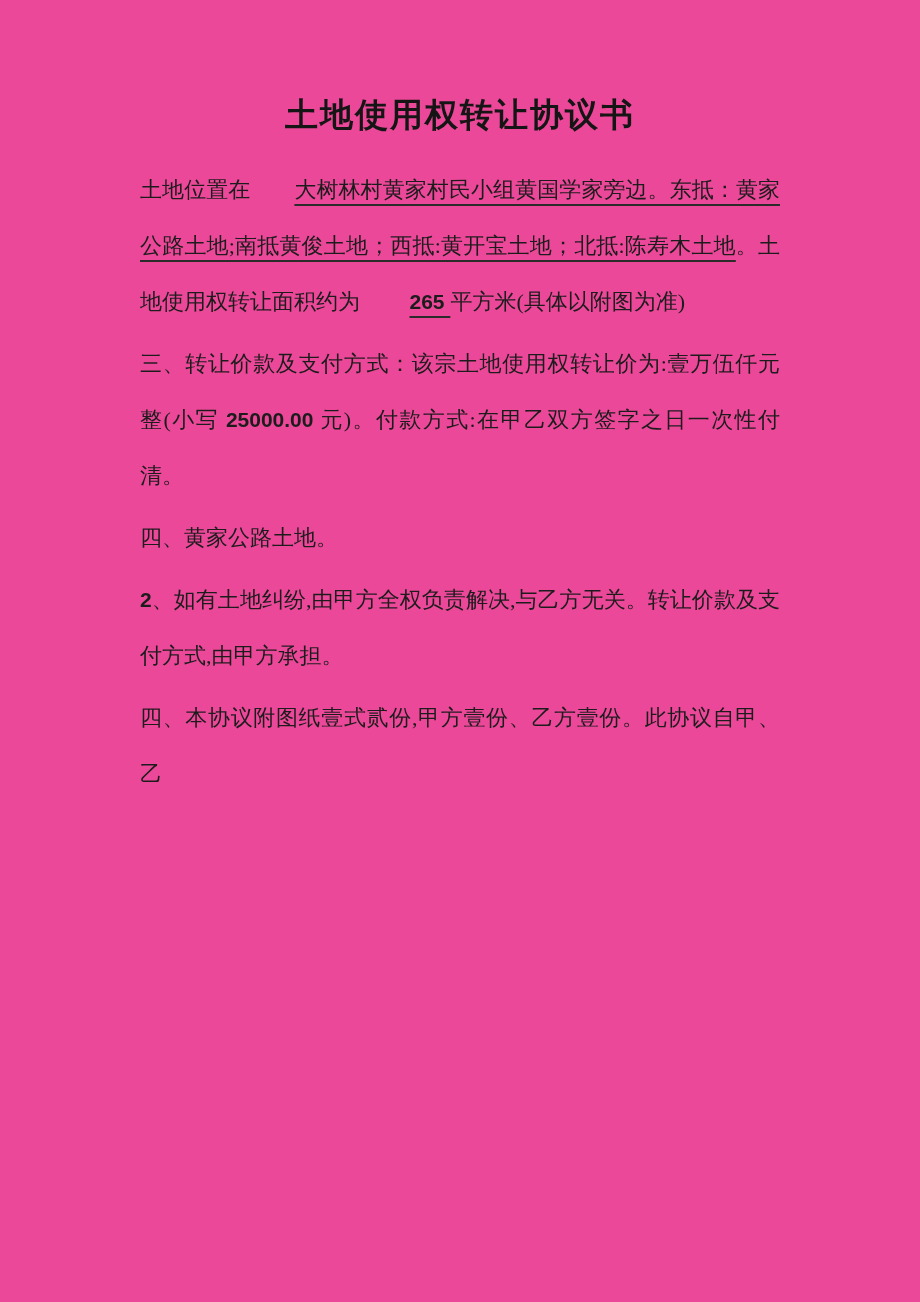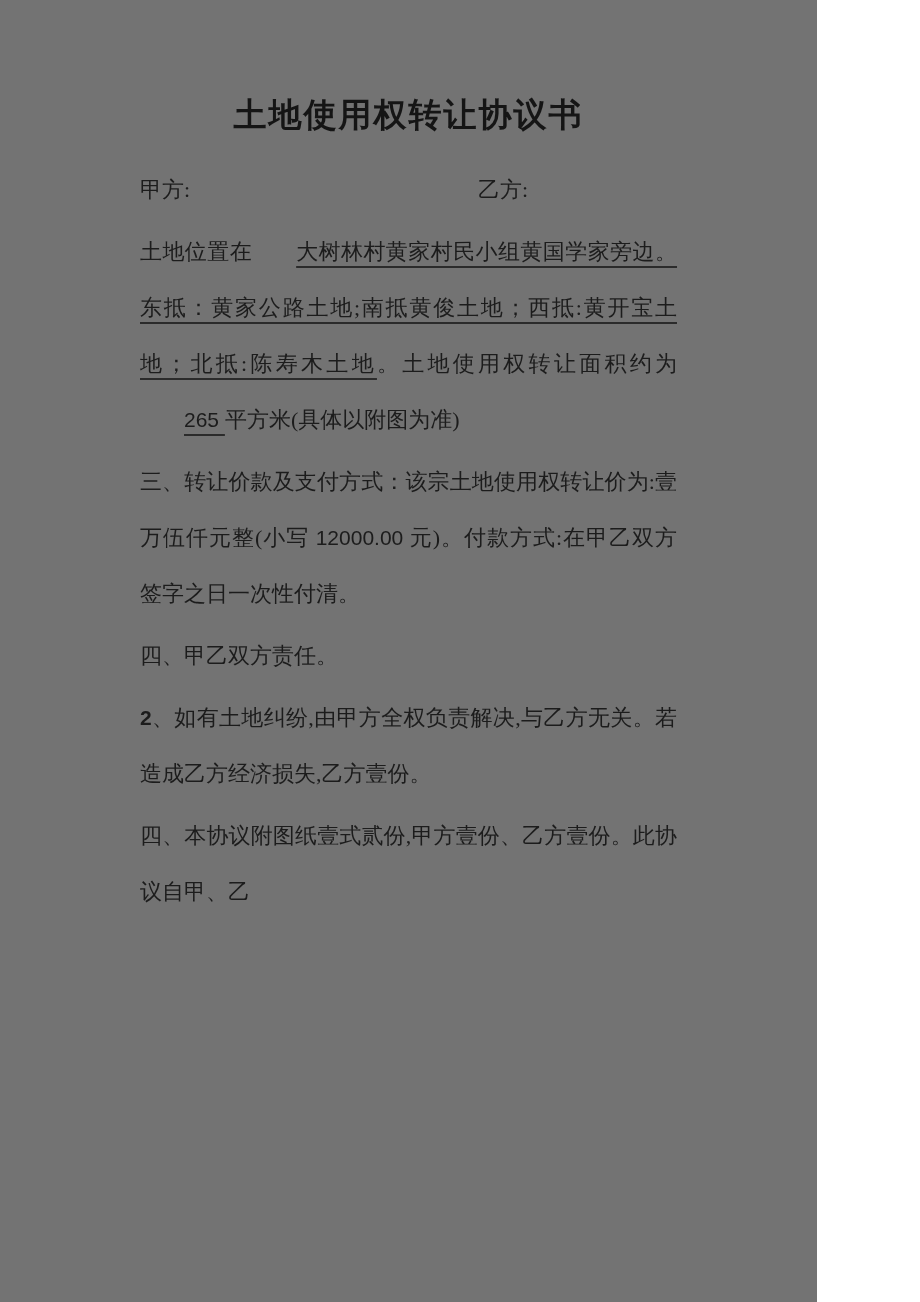--- a/index.html
+++ b/index.html
@@ -9,24 +9,24 @@
   }
   body {
     width: 920px;
     height: 1302px;
     overflow: hidden;
     font-family: "Liberation Serif", "DejaVu Serif", serif;
     color: #1c1c1c;
   }
   .page {
     box-sizing: border-box;
-    width: 817px;
+    width: 920px;
     height: 1302px;
     padding: 90px 140px 0 140px;
-    background: #737373;
+    background: #ec4899;
   }
   .doc-title {
     font-size: 33px;
     font-weight: 600;
     text-align: center;
     letter-spacing: 2px;
     margin: 0 0 22px 0;
     line-height: 50px;
     color: #151515;
   }
@@ -49,33 +49,30 @@
     text-underline-offset: 7px;
     text-decoration-color: #2b2b2b;
     margin-left: 44px;
   }
   .seg.num {
     font-family: "Liberation Sans", "DejaVu Sans", sans-serif;
     font-weight: 600;
     font-size: 21px;
   }
   .seg.b {
-    font-weight: 400;
+    font-weight: 700;
   }
 </style>
 </head>
 <body>
 
 <div class="page">
   <h1 class="doc-title">土地使用权转让协议书</h1>
 
-  <p class="para parties">
-    <span class="party-a">甲方:</span><span>乙方:</span>
-  </p>
 
   <div id="paragraphs">
       <p class="para"><span class="seg">土地位置在</span><span class="seg u">大树林村黄家村民小组黄国学家旁边。东抵：黄家公路土地;南抵黄俊土地；西抵:黄开宝土地；北抵:陈寿木土地</span><span class="seg">。土地使用权转让面积约为 </span><span class="seg u b num">265 </span><span class="seg">平方米(具体以附图为准)</span></p>
-      <p class="para"><span class="seg">三、转让价款及支付方式：该宗土地使用权转让价为:壹万伍仟元整(小写 </span><span class="seg b num">12000.00</span><span class="seg"> 元)。付款方式:在甲乙双方签字之日一次性付清。</span></p>
-      <p class="para"><span class="seg">四、甲乙双方责任。</span></p>
-      <p class="para"><span class="seg num">2</span><span class="seg">、如有土地纠纷,由甲方全权负责解决,与乙方无关。若造成乙方经济损失,乙方壹份。</span></p>
+      <p class="para"><span class="seg">三、转让价款及支付方式：该宗土地使用权转让价为:壹万伍仟元整(小写 </span><span class="seg b num">25000.00</span><span class="seg"> 元)。付款方式:在甲乙双方签字之日一次性付清。</span></p>
+      <p class="para"><span class="seg">四、黄家公路土地。</span></p>
+      <p class="para"><span class="seg num">2</span><span class="seg">、如有土地纠纷,由甲方全权负责解决,与乙方无关。转让价款及支付方式,由甲方承担。</span></p>
       <p class="para"><span class="seg">四、本协议附图纸壹式贰份,甲方壹份、乙方壹份。此协议自甲、乙</span></p>
     </div>
 </div>
 
 </body></html>

